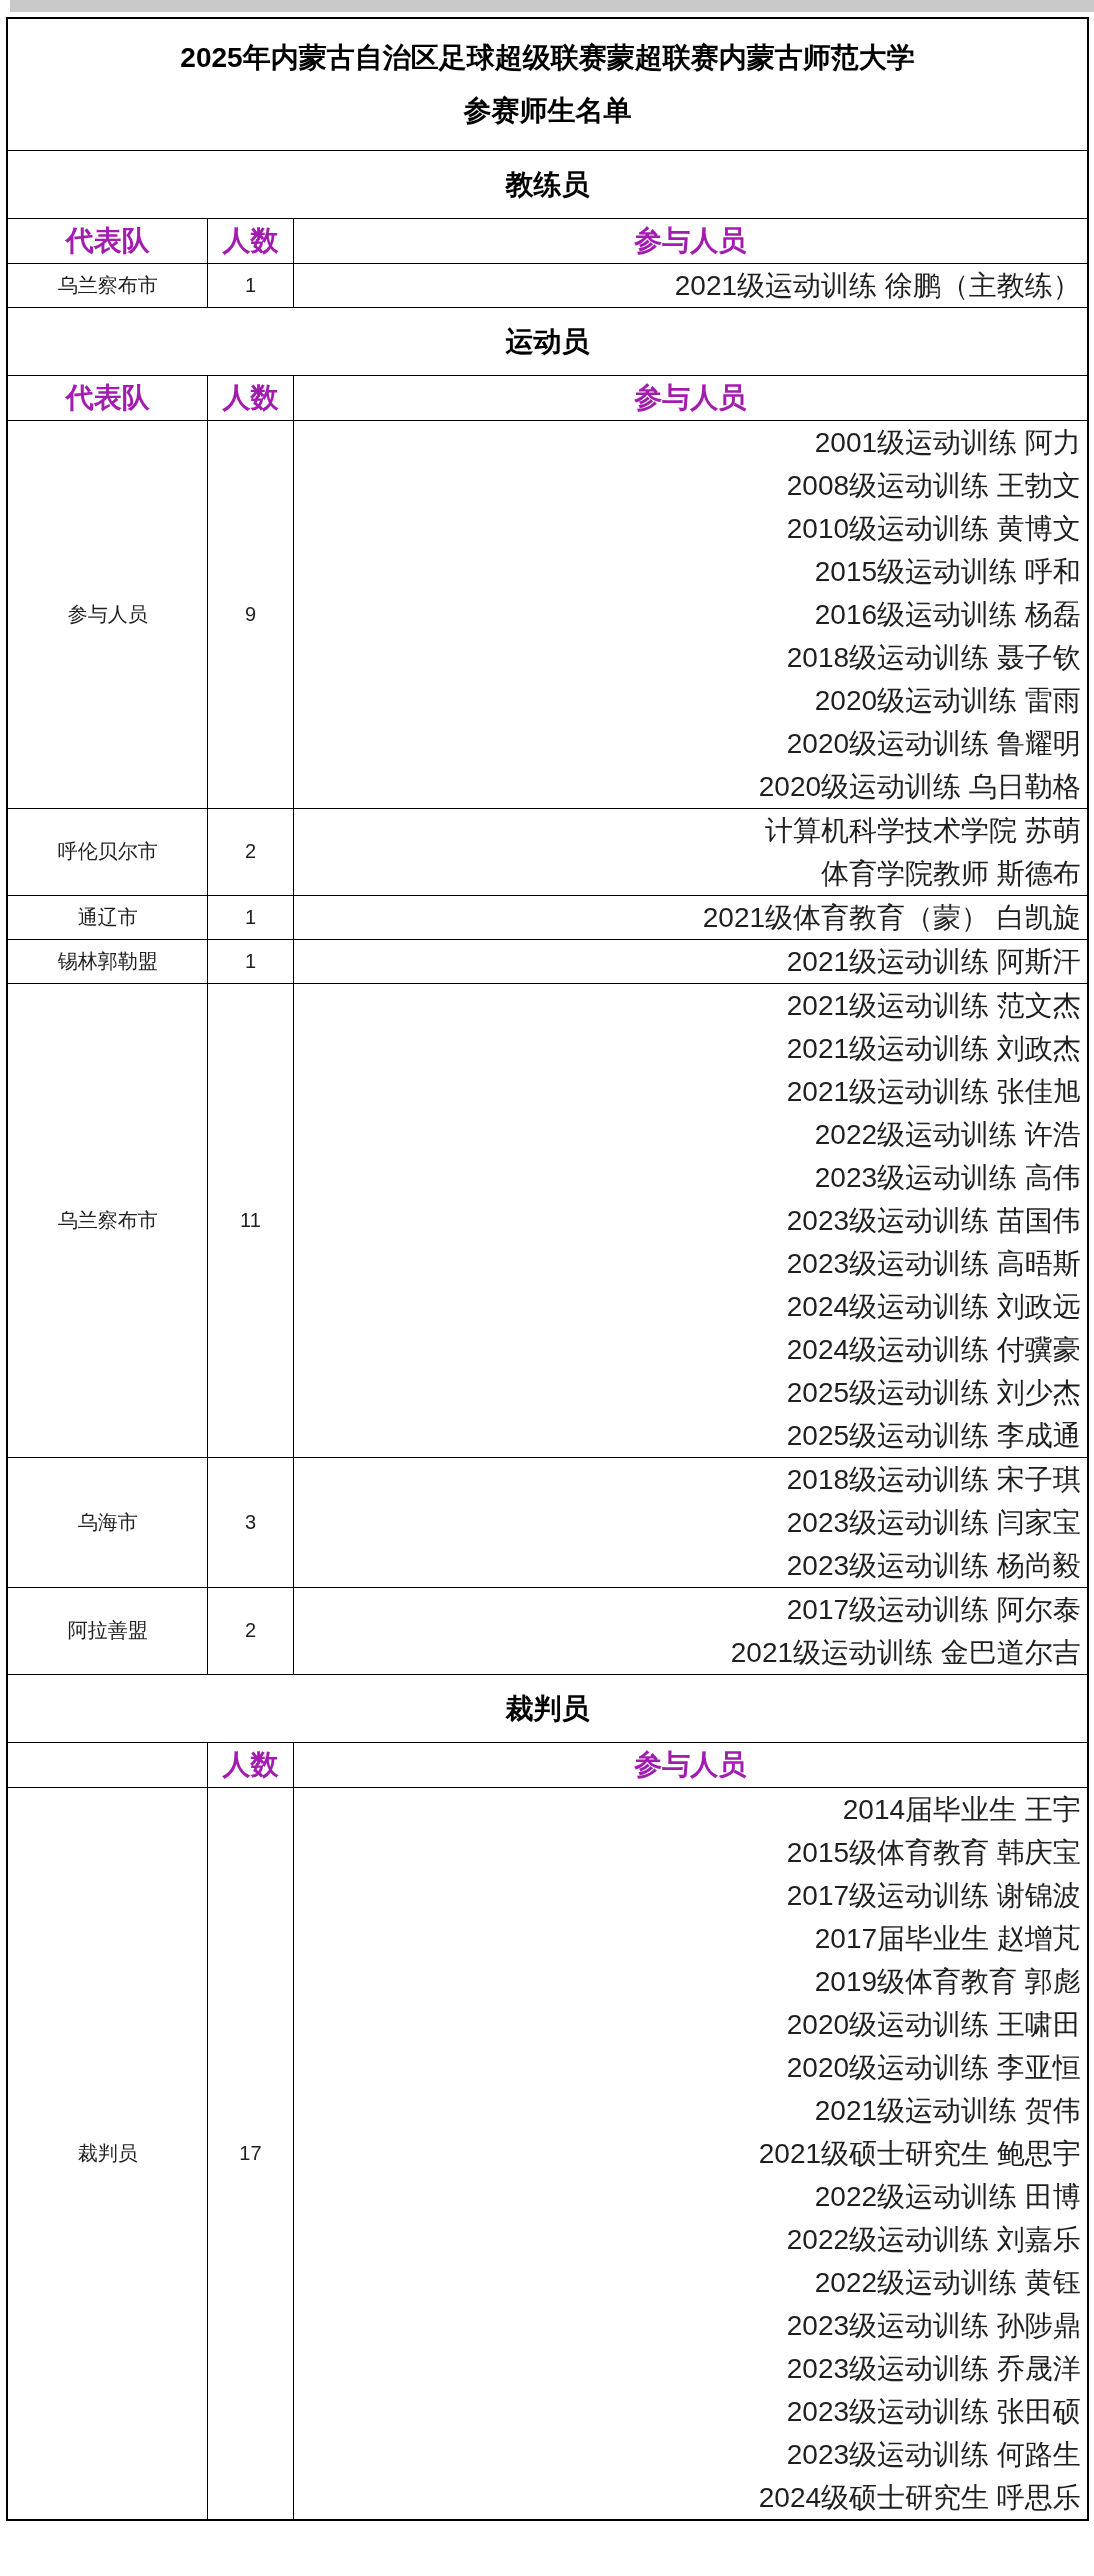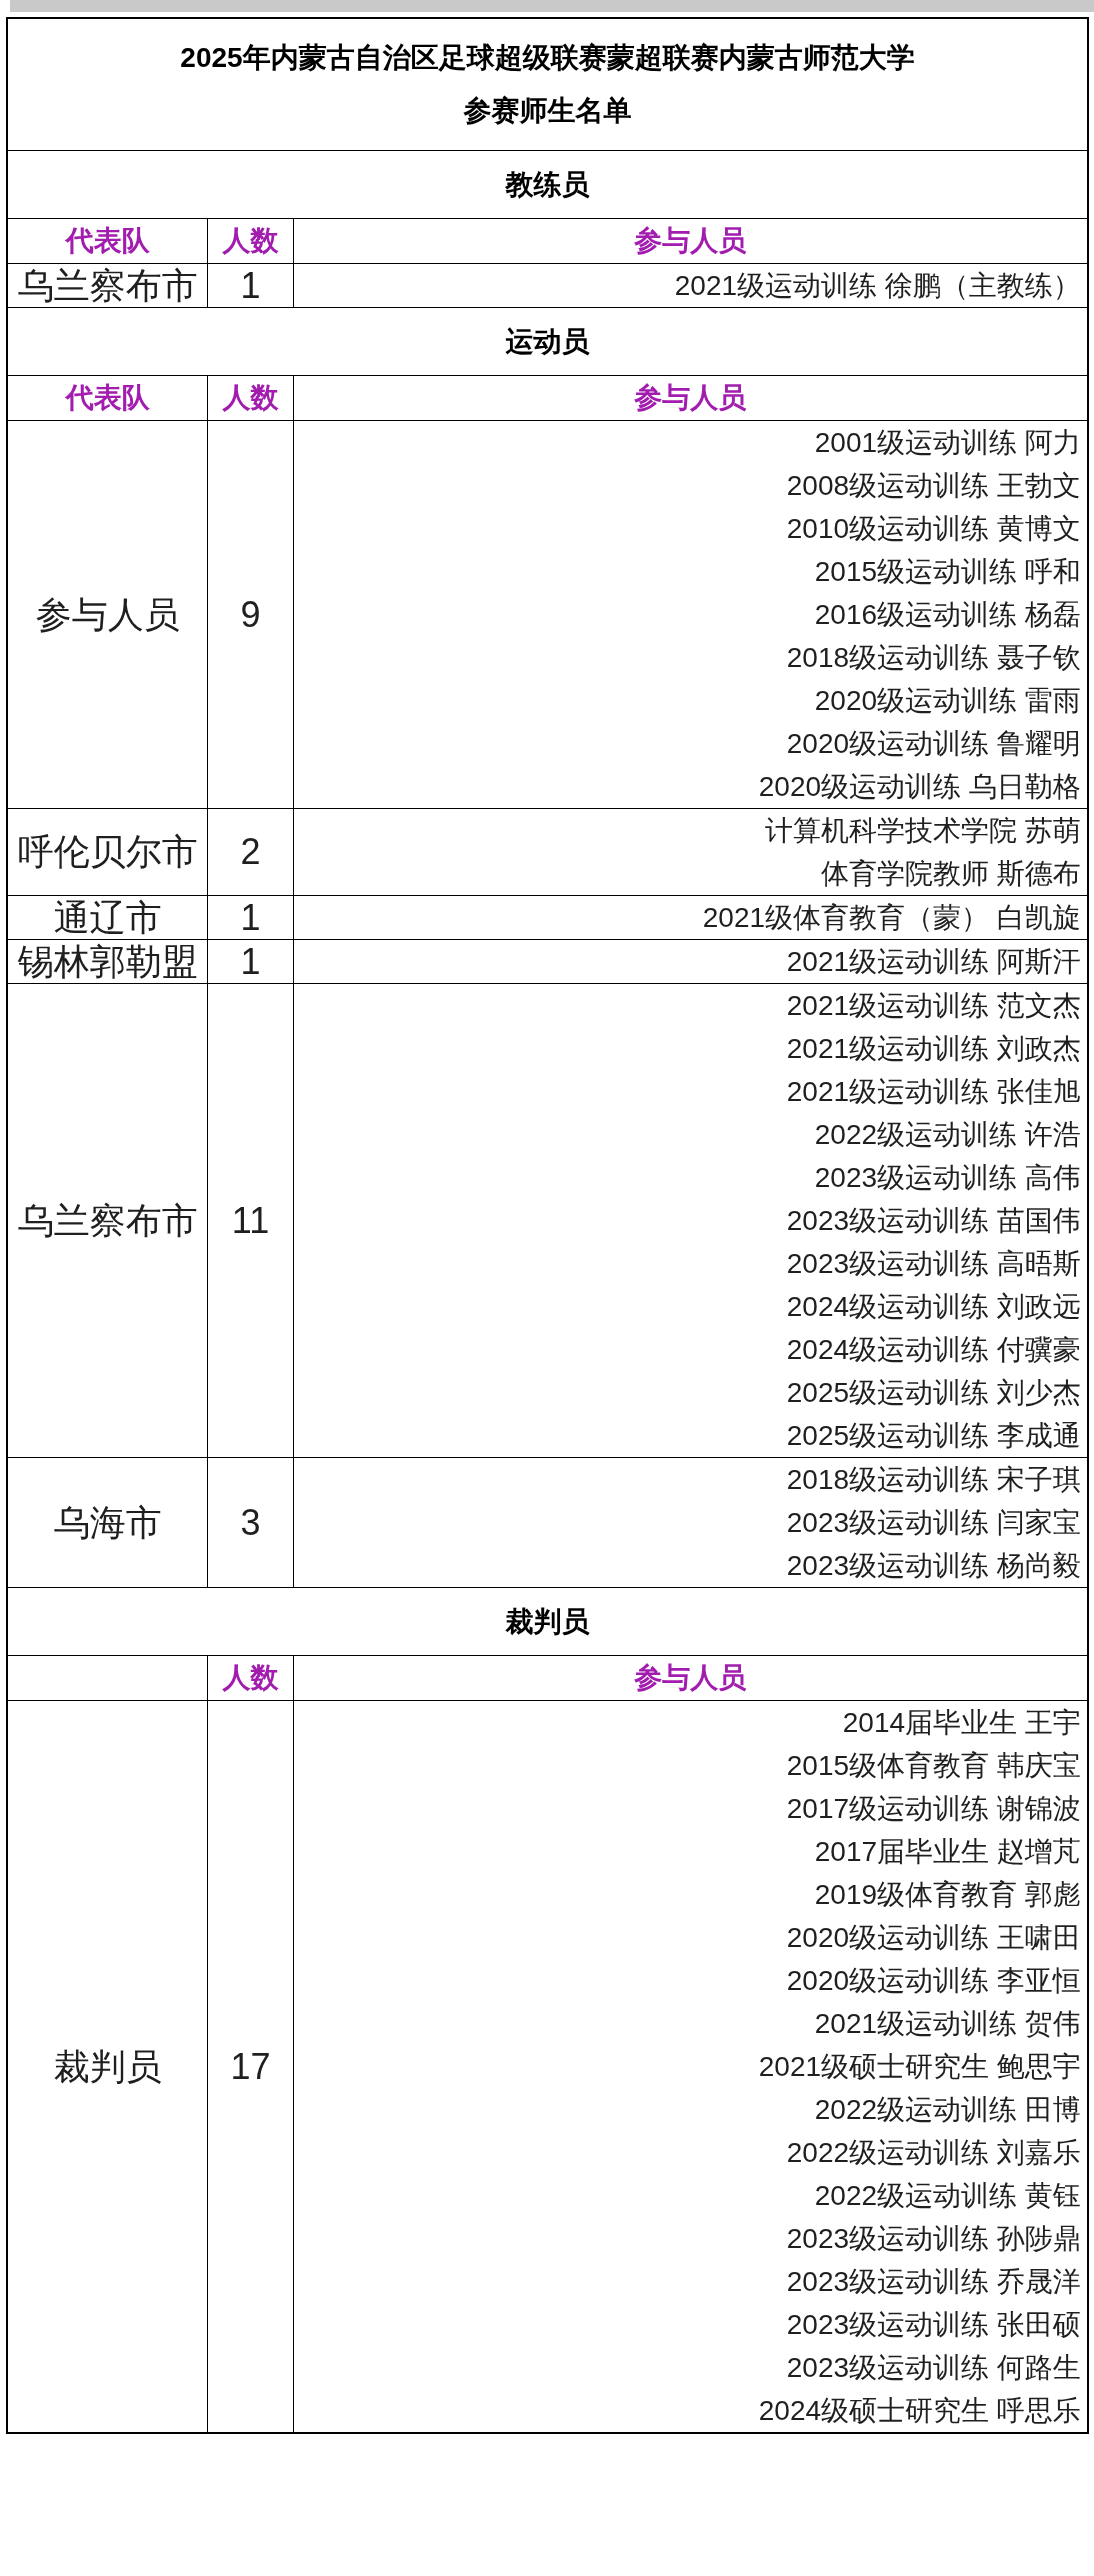--- a/index.html
+++ b/index.html
@@ -48,21 +48,21 @@
   .colhead-cell {
     text-align: center;
     font-weight: bold;
     font-size: 28px;
     line-height: 42px;
     color: #a21caf;
     padding: 1px 0;
   }
   .team-cell, .count-cell {
     text-align: center;
-    font-size: 36px;
+    font-size: 20px;
     line-height: 43px;
     padding: 0;
   }
   .members-cell {
     font-size: 28px;
     padding: 0 5.7px 0 9.5px;
     text-align: right;
   }
   .member-line {
     line-height: 43px;
@@ -163,20 +163,28 @@
           <div class="member-line">2025级运动训练 李成通</div>
         </td>
       </tr>
       <tr>
         <td class="team-cell">乌海市</td>
         <td class="count-cell">3</td>
         <td class="members-cell">
           <div class="member-line">2018级运动训练 宋子琪</div>
           <div class="member-line">2023级运动训练 闫家宝</div>
           <div class="member-line">2023级运动训练 杨尚毅</div>
+        </td>
+      </tr>
+      <tr>
+        <td class="team-cell">阿拉善盟</td>
+        <td class="count-cell">2</td>
+        <td class="members-cell">
+          <div class="member-line">2017级运动训练 阿尔泰</div>
+          <div class="member-line">2021级运动训练 金巴道尔吉</div>
         </td>
       </tr>
       <tr>
         <td class="section-cell" colspan="3">裁判员</td>
       </tr>
       <tr>
         <td class="colhead-cell"></td>
         <td class="colhead-cell">人数</td>
         <td class="colhead-cell">参与人员</td>
       </tr>

